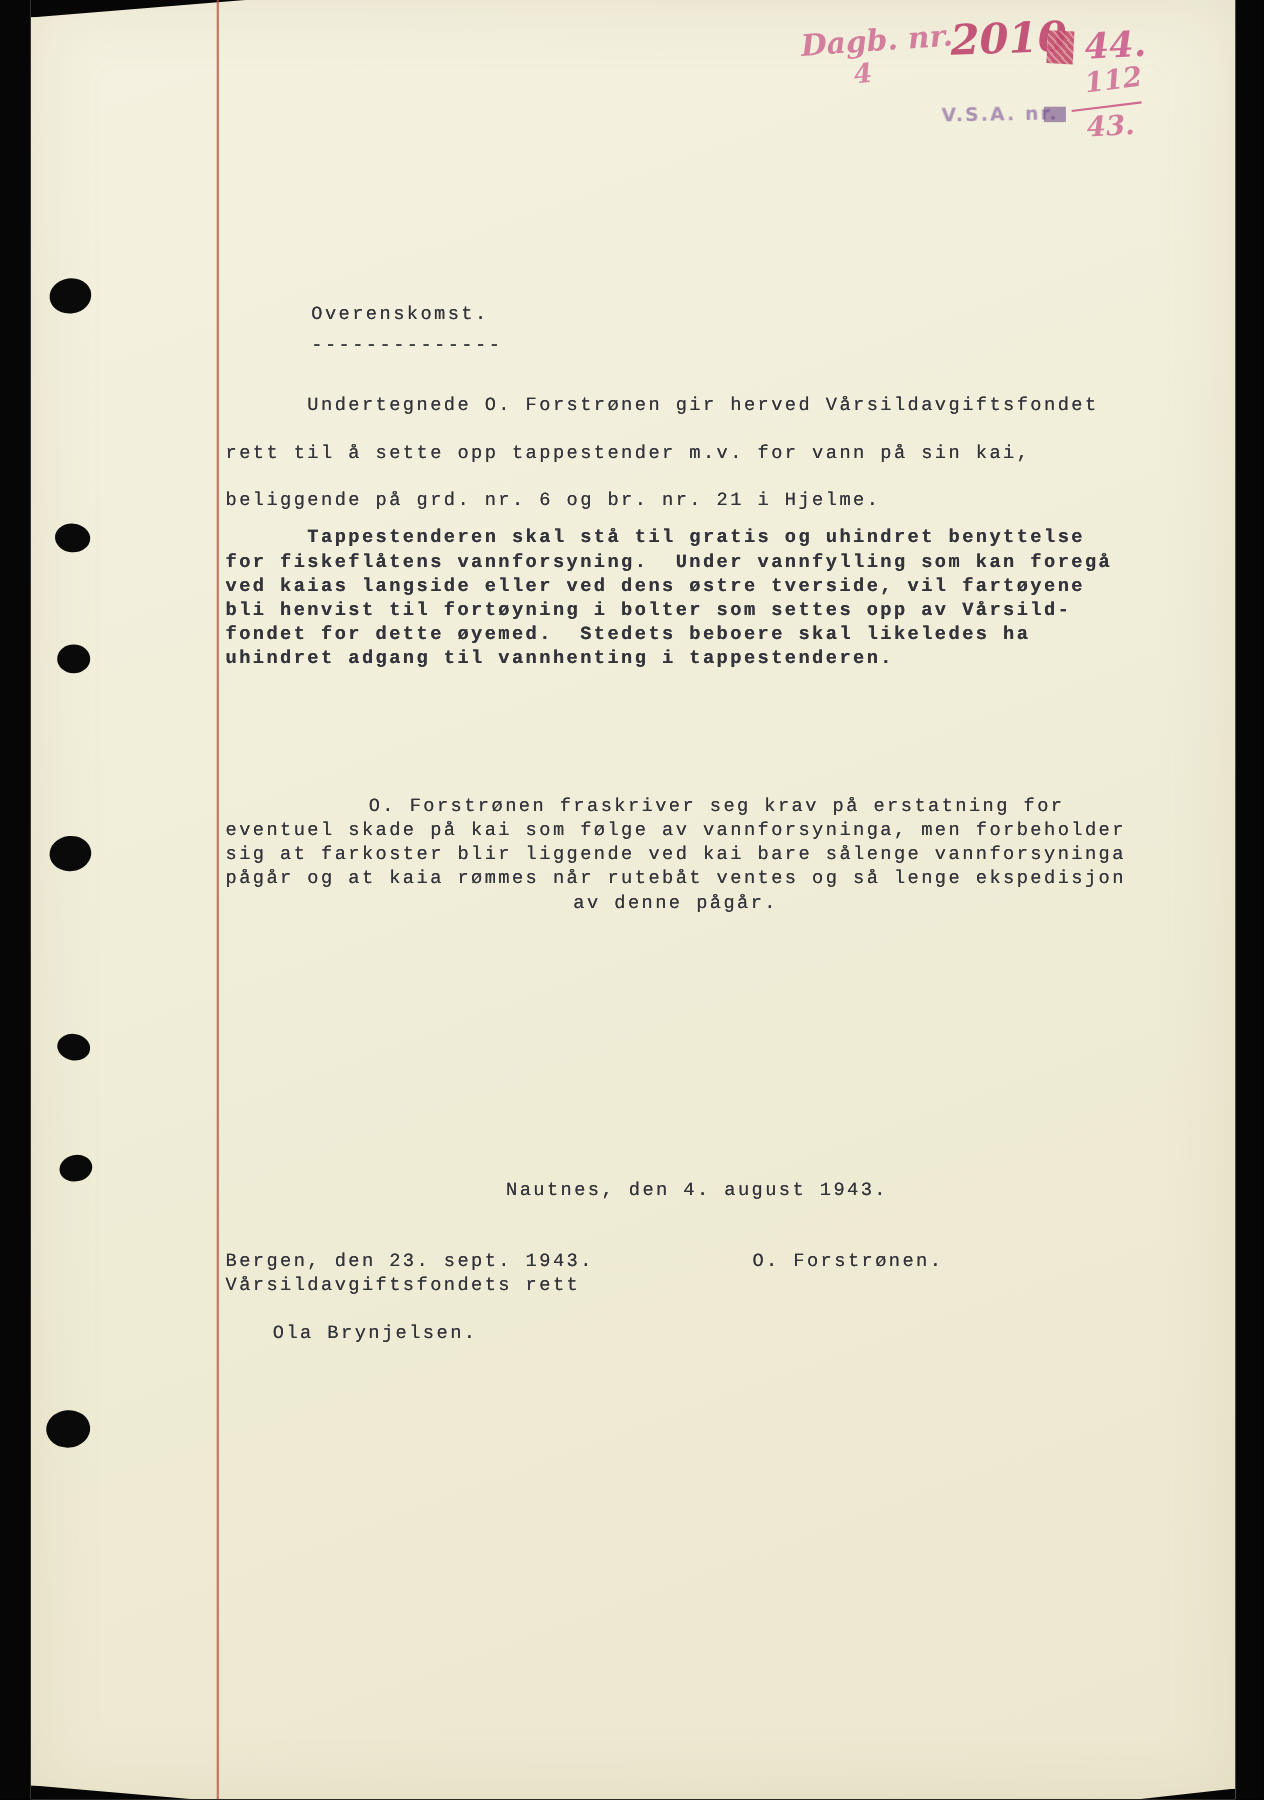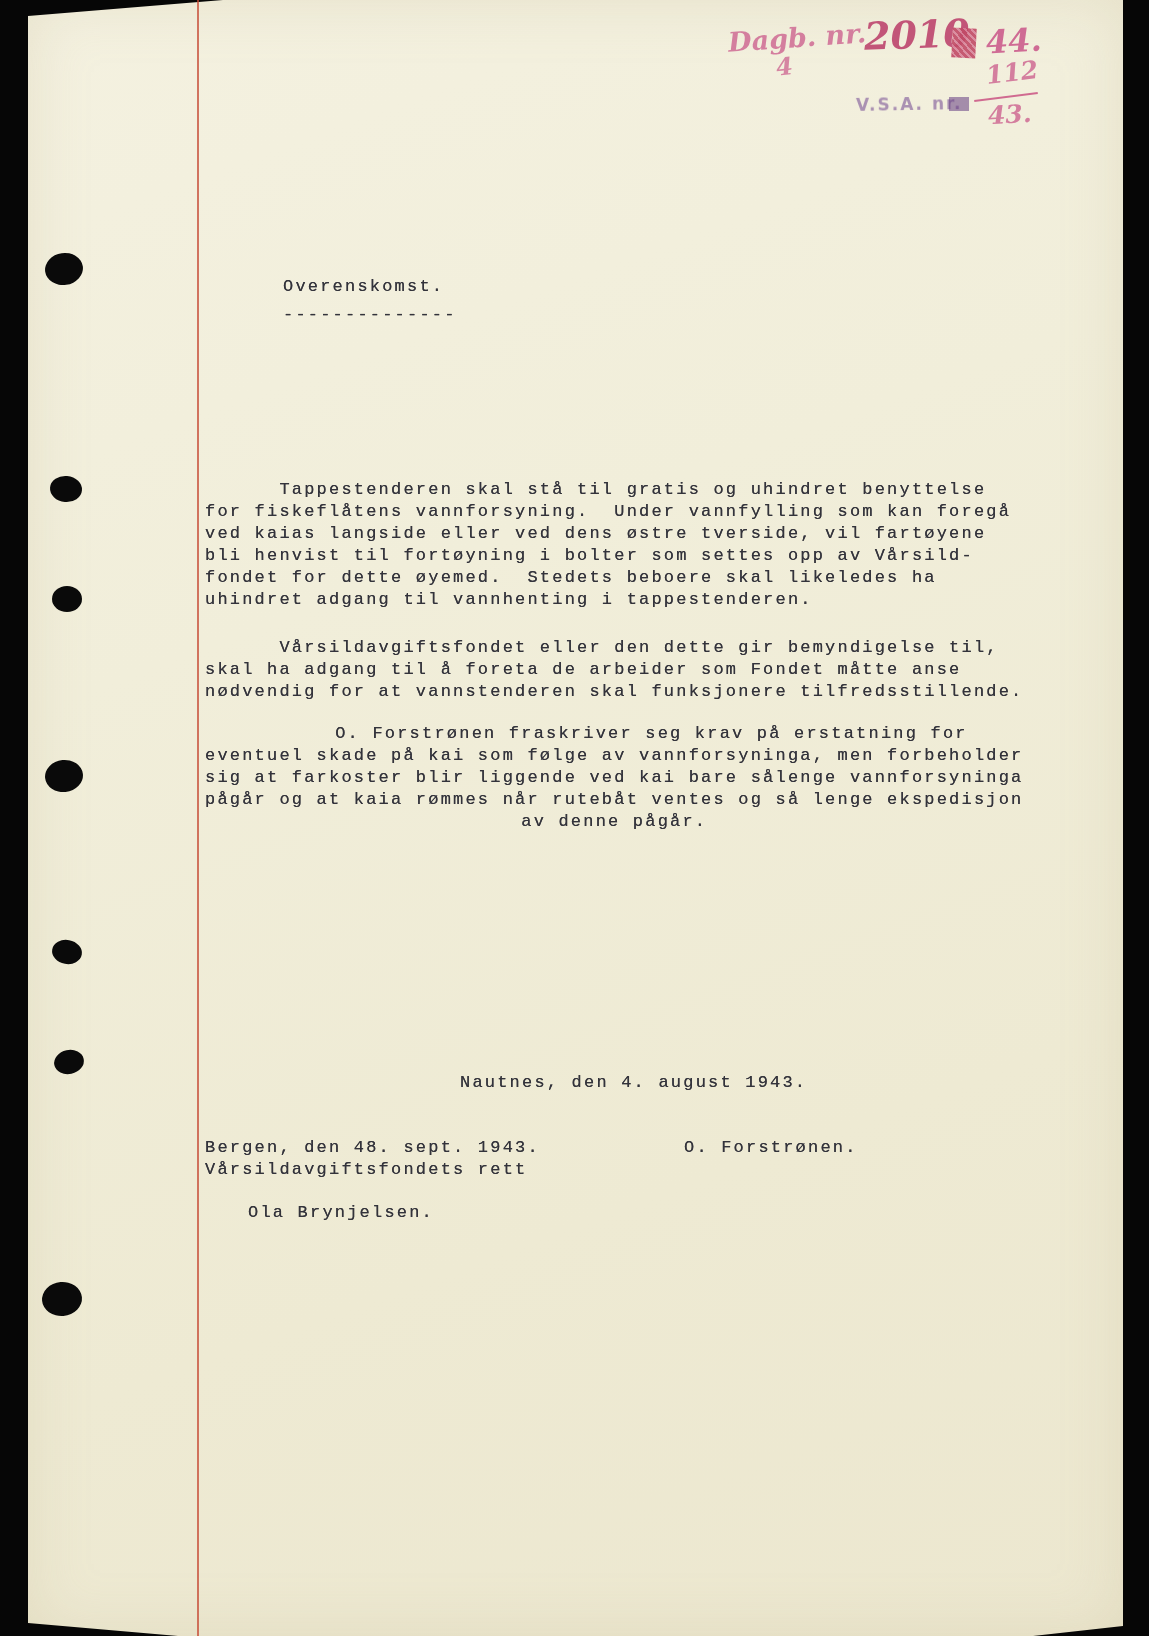--- a/index.html
+++ b/index.html
@@ -136,40 +136,40 @@
   <div class="hand" style="left:986px; top:22px; font-size:32px; transform:rotate(-3deg);">44.</div>
   <div class="hand" style="left:986px; top:58px; font-size:25px; transform:rotate(-7deg); opacity:.85;">112</div>
   <div class="fraction-line"></div>
   <div class="hand" style="left:988px; top:100px; font-size:25px; transform:rotate(-3deg); opacity:.85;">43.</div>
   <div class="stamp-faded">V.S.A. nr.</div>
   <div class="stamp-faded-box"></div>
 
   <div class="typed" style="left:283px; top:276px;">Overenskomst.</div>
   <div class="typed" style="left:283px; top:304px;">--------------</div>
 
+  <div class="typed double" style="left:205px; top:348px;">      Undertegnede O. Forstrønen gir herved Vårsildavgiftsfondet
+rett til å sette opp tappestender m.v. for vann på sin kai,
+beliggende på grd. nr. 6 og br. nr. 21 i Hjelme.</div>
 
-  <div class="typed" style="left:205px; top:479px;">      Tappestenderen skal stå til gratis og uhindret benyttelse
+  <div class="typed" style="left:205px; top:479px;font-weight:bold;">      Tappestenderen skal stå til gratis og uhindret benyttelse
 for fiskeflåtens vannforsyning.  Under vannfylling som kan foregå
 ved kaias langside eller ved dens østre tverside, vil fartøyene
 bli henvist til fortøyning i bolter som settes opp av Vårsild-
 fondet for dette øyemed.  Stedets beboere skal likeledes ha
 uhindret adgang til vannhenting i tappestenderen.</div>
 
-  <div class="typed" style="left:205px; top:637px;">      Vårsildavgiftsfondet eller den dette gir bemyndigelse til,
-skal ha adgang til å foreta de arbeider som Fondet måtte anse
-nødvendig for at vannstenderen skal funksjonere tilfredsstillende.</div>
 
   <div class="typed" style="left:205px; top:723px;text-align:center;">      O. Forstrønen fraskriver seg krav på erstatning for
 eventuel skade på kai som følge av vannforsyninga, men forbeholder
 sig at farkoster blir liggende ved kai bare sålenge vannforsyninga
 pågår og at kaia rømmes når rutebåt ventes og så lenge ekspedisjon
 av denne pågår.</div>
 
 
 
   <div class="typed" style="left:460px; top:1072px;">Nautnes, den 4. august 1943.</div>
 
-  <div class="typed" style="left:205px; top:1137px;">Bergen, den 48. sept. 1943.</div>
+  <div class="typed" style="left:205px; top:1137px;">Bergen, den 23. sept. 1943.</div>
   <div class="typed" style="left:684px; top:1137px;font-family:Liberation Mono, monospace;">O. Forstrønen.</div>
   <div class="typed" style="left:205px; top:1159px;">Vårsildavgiftsfondets rett</div>
   <div class="typed" style="left:248px; top:1202px;">Ola Brynjelsen.</div>
 
 </div>
 
 </body></html>

